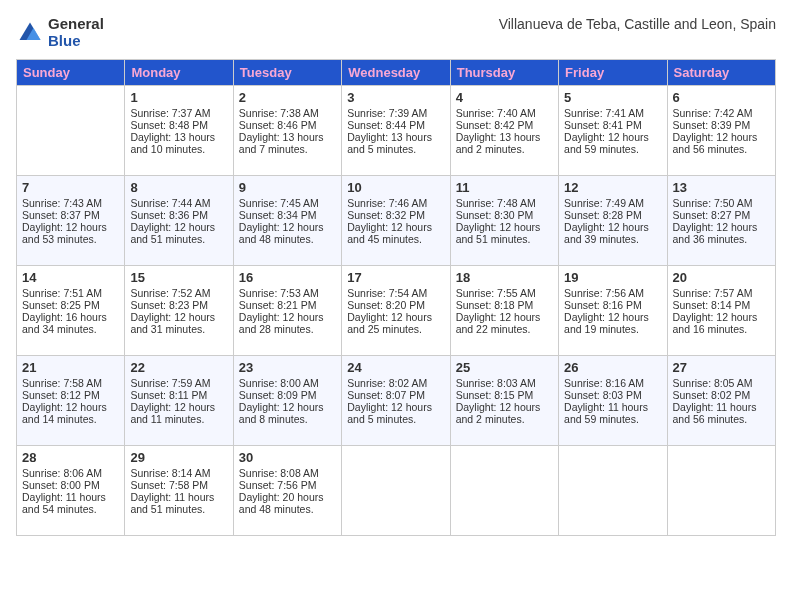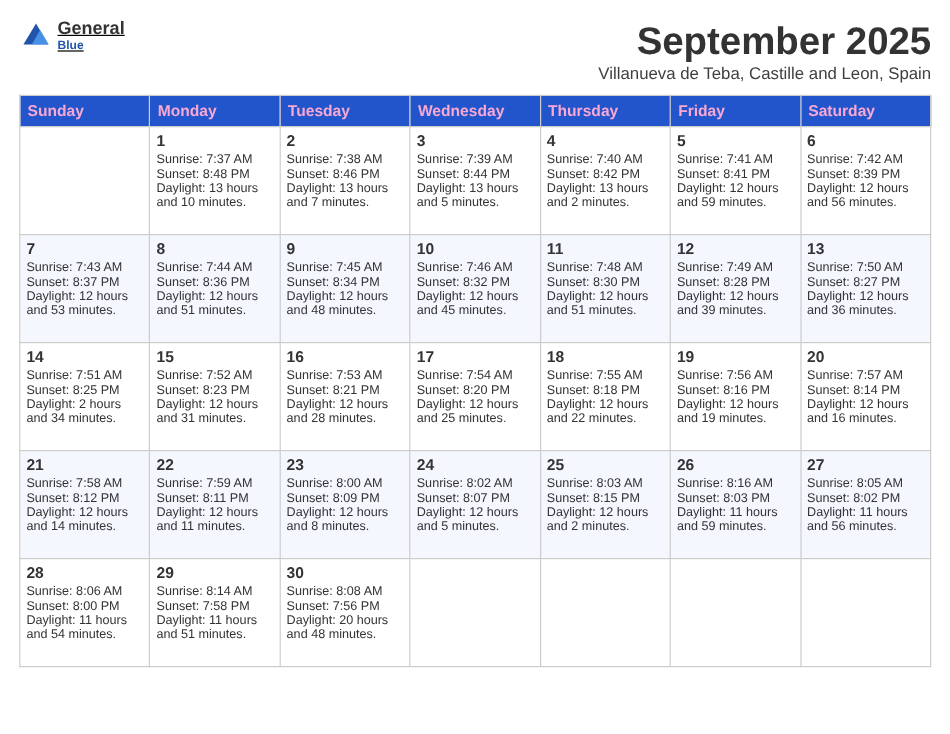--- a/index.html
+++ b/index.html
@@ -18,29 +18,28 @@
     }
     .logo {
       display: flex;
       align-items: center;
       gap: 4px;
     }
     .logo-text {
       display: flex;
       flex-direction: column;
       line-height: 1.1;
-      text-decoration: underline;
     }
     .logo-general {
       font-size: 15px;
       font-weight: bold;
       color: #333;
     }
     .logo-blue {
-      font-size: 10px;
+      font-size: 15px;
       font-weight: bold;
       color: #2255aa;
     }
     .logo-icon {
       width: 28px;
       height: 28px;
     }
     .title-block {
       text-align: right;
     }
@@ -99,21 +98,20 @@
     <svg class="logo-icon" viewBox="0 0 32 32">
       <polygon points="16,4 28,24 4,24" fill="#2255aa"></polygon>
       <polygon points="20,10 28,24 12,24" fill="#55aaff" opacity="0.7"></polygon>
     </svg>
     <div class="logo-text">
       <span class="logo-general">General</span>
       <span class="logo-blue">Blue</span>
     </div>
   </div>
   <div class="title-block">
-    <div class="month-title">September 2025</div>
     <div class="location-title">Villanueva de Teba, Castille and Leon, Spain</div>
   </div>
 </div>
 
 <table>
   <thead>
     <tr>
       <th>Sunday</th>
       <th>Monday</th>
       <th>Tuesday</th>
@@ -205,21 +203,21 @@
           <div>Sunrise: 7:50 AM</div>
           <div>Sunset: 8:27 PM</div>
           <div>Daylight: 12 hours and 36 minutes.</div>
         </td>
       </tr>
       <tr>
         <td>
           <span class="day-num">14</span>
           <div>Sunrise: 7:51 AM</div>
           <div>Sunset: 8:25 PM</div>
-          <div>Daylight: 2 hours and 34 minutes.</div>
+          <div>Daylight: 16 hours and 34 minutes.</div>
         </td>
         <td>
           <span class="day-num">15</span>
           <div>Sunrise: 7:52 AM</div>
           <div>Sunset: 8:23 PM</div>
           <div>Daylight: 12 hours and 31 minutes.</div>
         </td>
         <td>
           <span class="day-num">16</span>
           <div>Sunrise: 7:53 AM</div>

